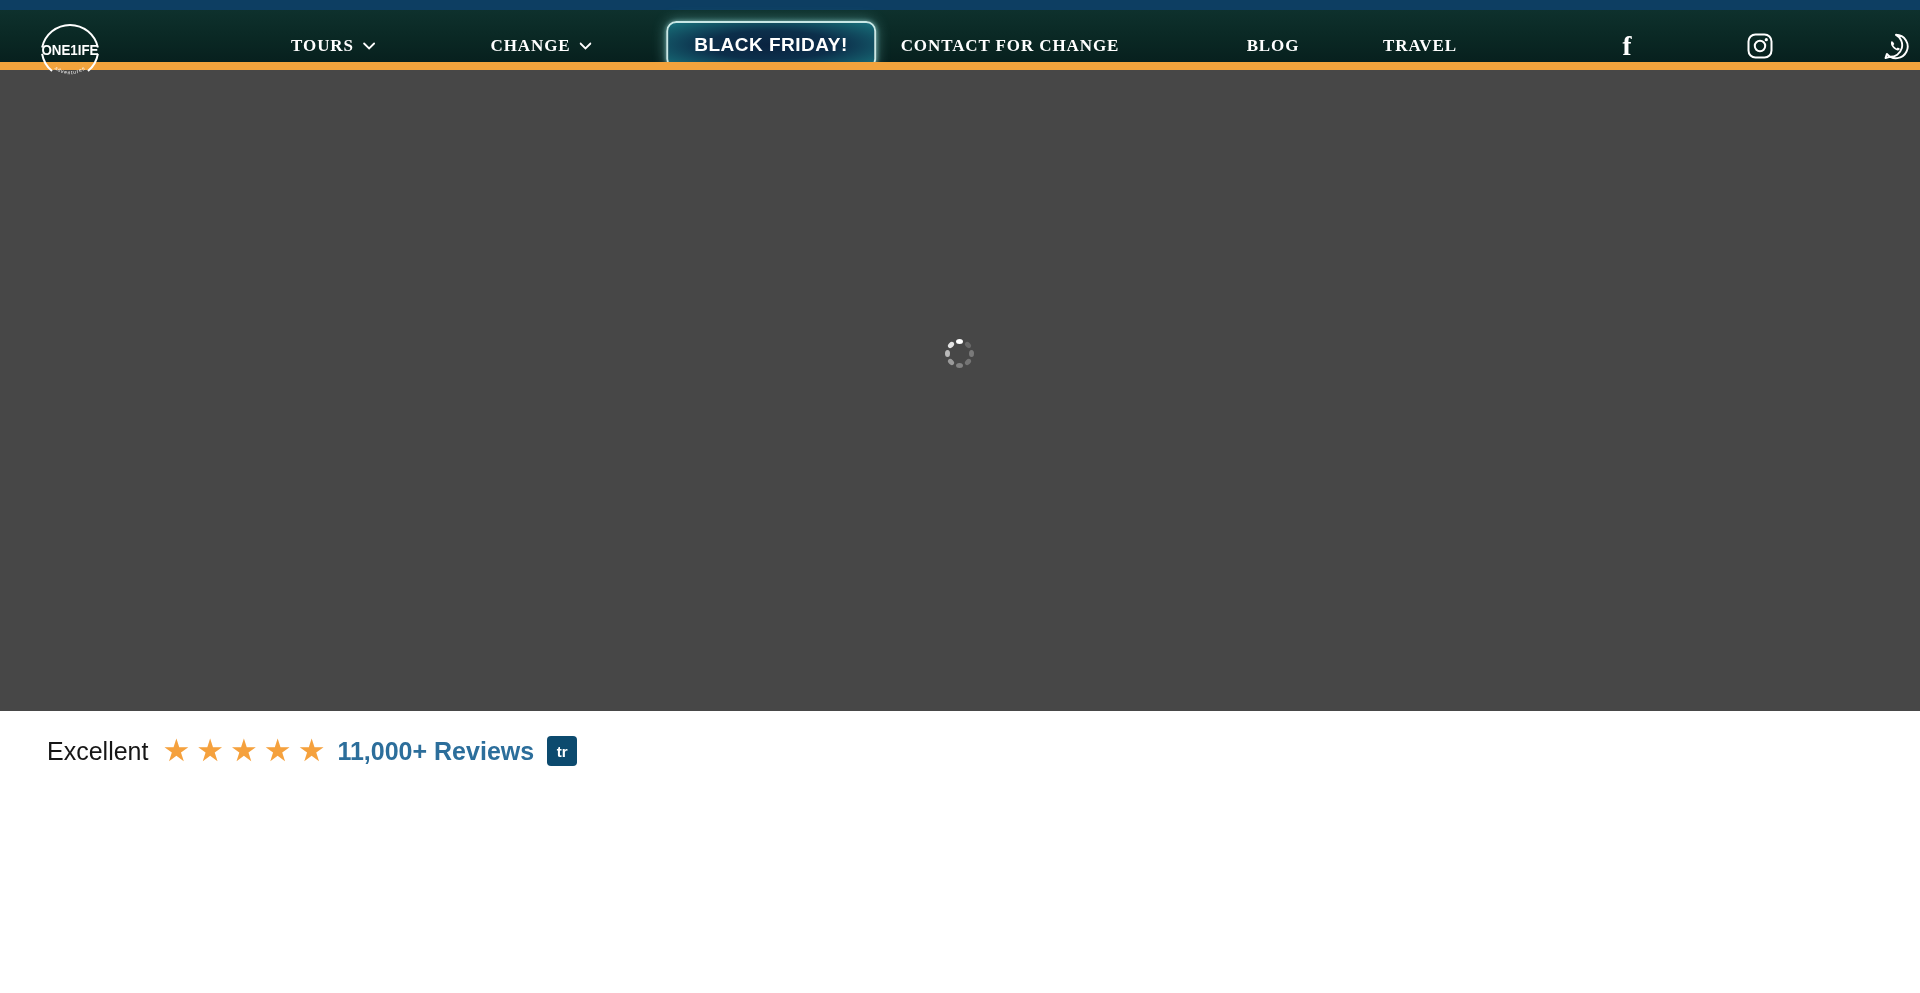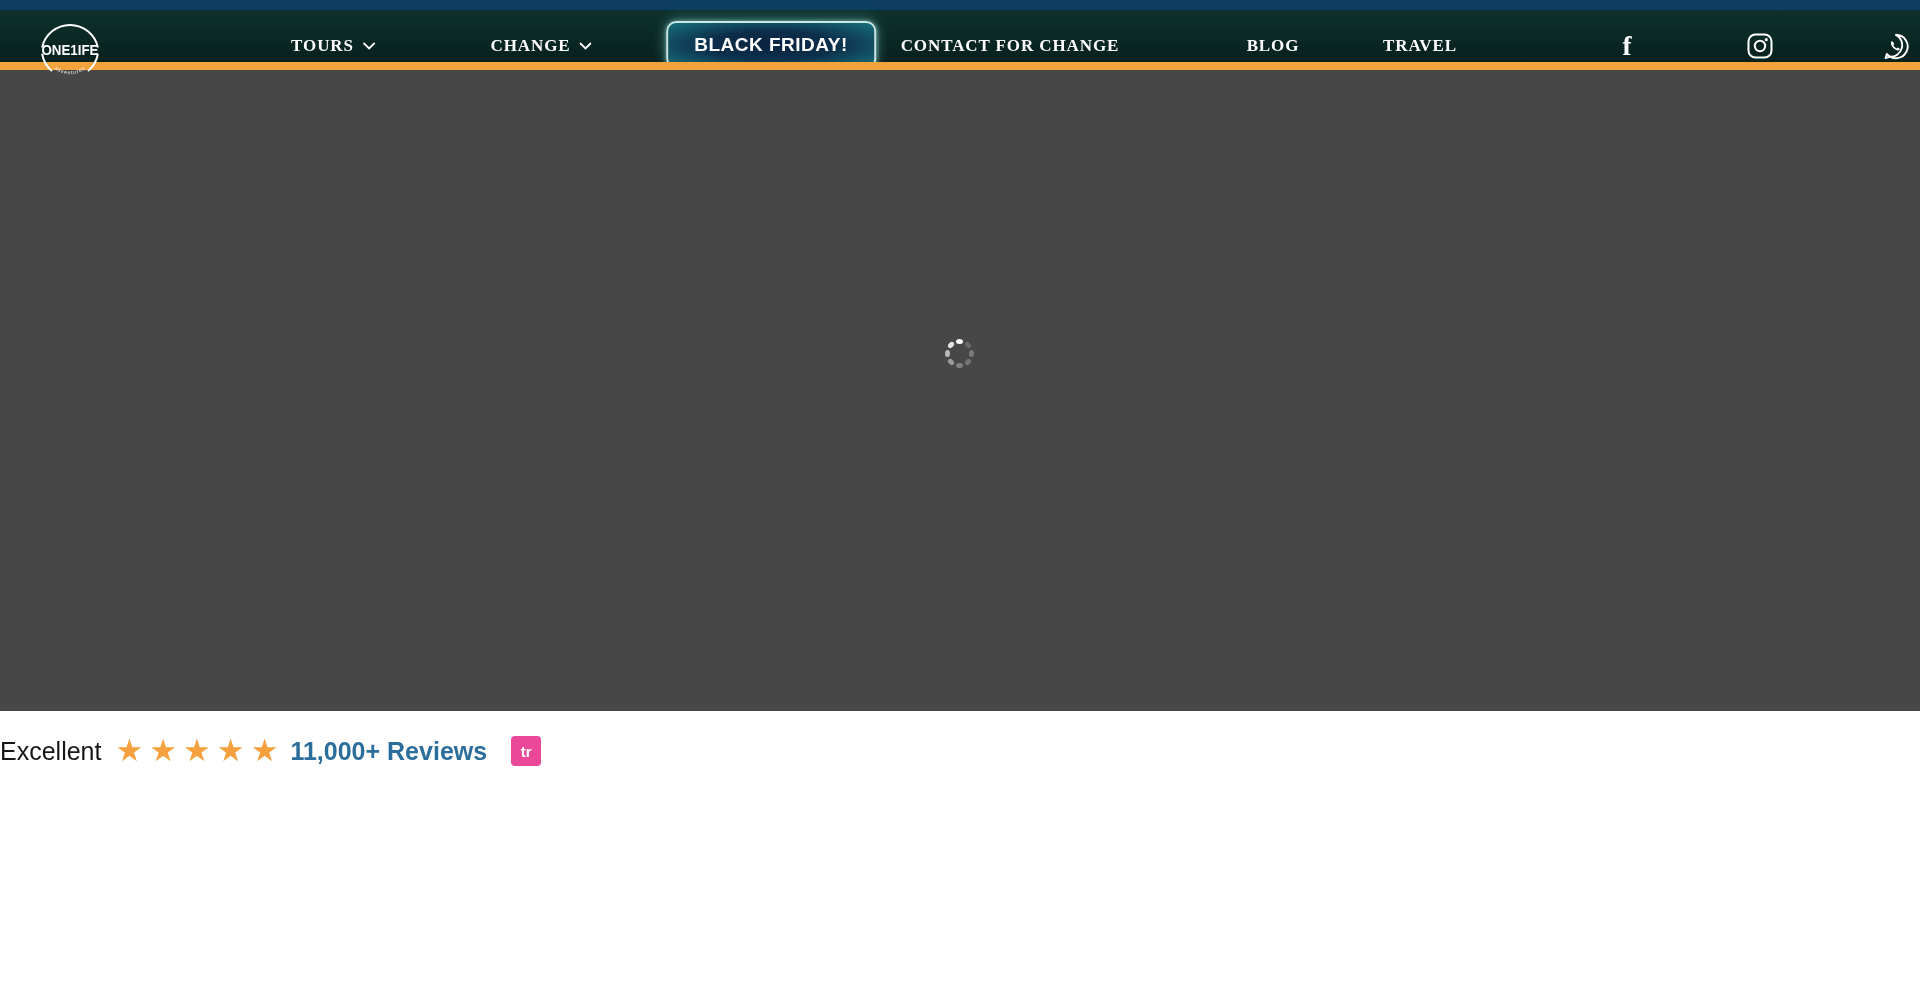--- a/index.html
+++ b/index.html
@@ -35,26 +35,26 @@
 
   
   .hero { position:absolute; left:0; top:70px; width:1920px; height:641px; background:#474747; }
   .spinner { position:absolute; left:942px; top:336px; width:34px; height:34px; animation:spin 1s steps(8) infinite; }
   .spinner span { position:absolute; left:50%; top:50%; width:7px; height:5px; margin:-2.5px 0 0 -3.5px;
     border-radius:50%; background:#FFFFFF; }
   @keyframes spin { to { transform:rotate(360deg); } }
 
   
   .reviews { position:absolute; left:0; top:711px; width:1920px; height:80px; background:#ffffff;
-    display:flex; align-items:center; }
+    display:flex; align-items:center; padding-left:47px; }
   .excellent { font-size:25px; font-weight:500; color:#161616; }
   .stars { margin-left:14px; display:flex; gap:6px; }
   .star { color:#F5A13D; font-size:31px; line-height:30px; }
   .rev-link { margin-left:12px; font-size:25px; font-weight:700; color:#2C6E9B; cursor:pointer; }
-  .tr-badge { margin-left:24px; width:30px; height:30px; border-radius:4px; background:#ec4899;
+  .tr-badge { margin-left:13px; width:30px; height:30px; border-radius:4px; background:#0c4a6e;
     color:#FFFFFF; font-size:15px; font-weight:700; display:flex; align-items:center;
     justify-content:center; cursor:pointer; }
 </style>
 </head>
 <body>
 
 <div class="top-strip"></div>
 
 <div class="nav">
 

